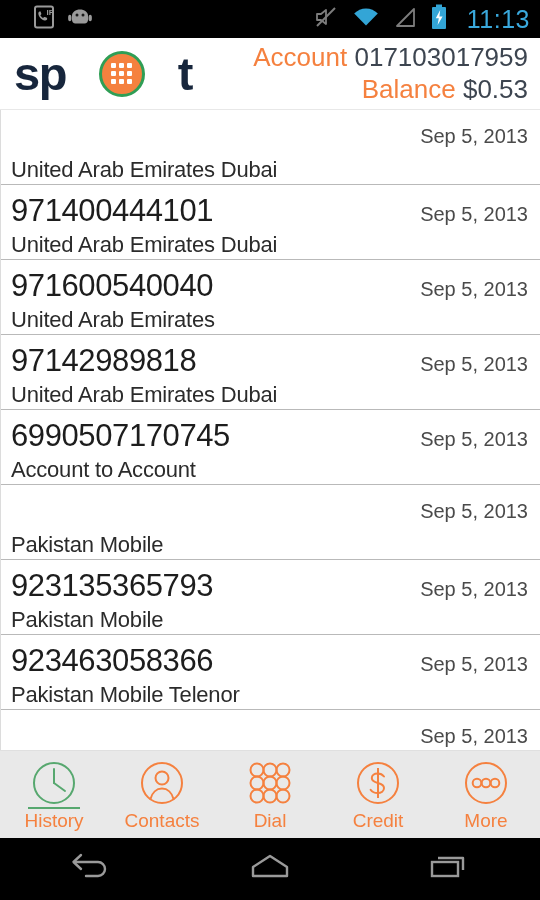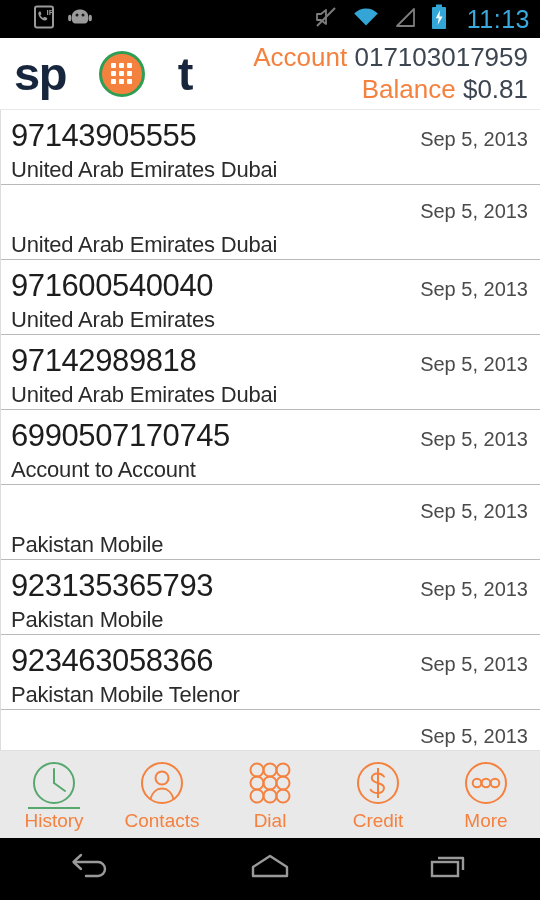--- a/index.html
+++ b/index.html
@@ -285,37 +285,37 @@
       </span>
       <span class="logo-text">t</span>
     </div>
     <div class="acct-block">
       <div class="acct-line">
         <span class="acct-label">Account</span>
         <span class="acct-value">017103017959</span>
       </div>
       <div class="acct-line">
         <span class="acct-label">Balance</span>
-        <span class="acct-value">$0.81</span>
+        <span class="acct-value">$0.53</span>
       </div>
     </div>
   </div>
 
   <div class="list-wrap">
 
     <div class="call-row">
       <div class="row-top">
-        <span class="call-number">97143905555</span>
         <span class="call-date">Sep 5, 2013</span>
       </div>
       <div class="call-dest">United Arab Emirates Dubai</div>
     </div>
 
     <div class="call-row">
       <div class="row-top">
+        <span class="call-number">971400444101</span>
         <span class="call-date">Sep 5, 2013</span>
       </div>
       <div class="call-dest">United Arab Emirates Dubai</div>
     </div>
 
     <div class="call-row">
       <div class="row-top">
         <span class="call-number">971600540040</span>
         <span class="call-date">Sep 5, 2013</span>
       </div>

